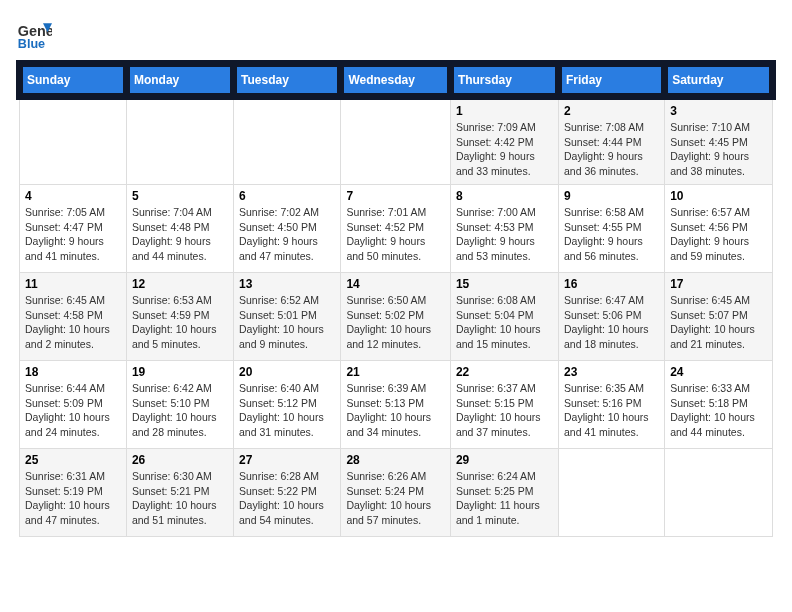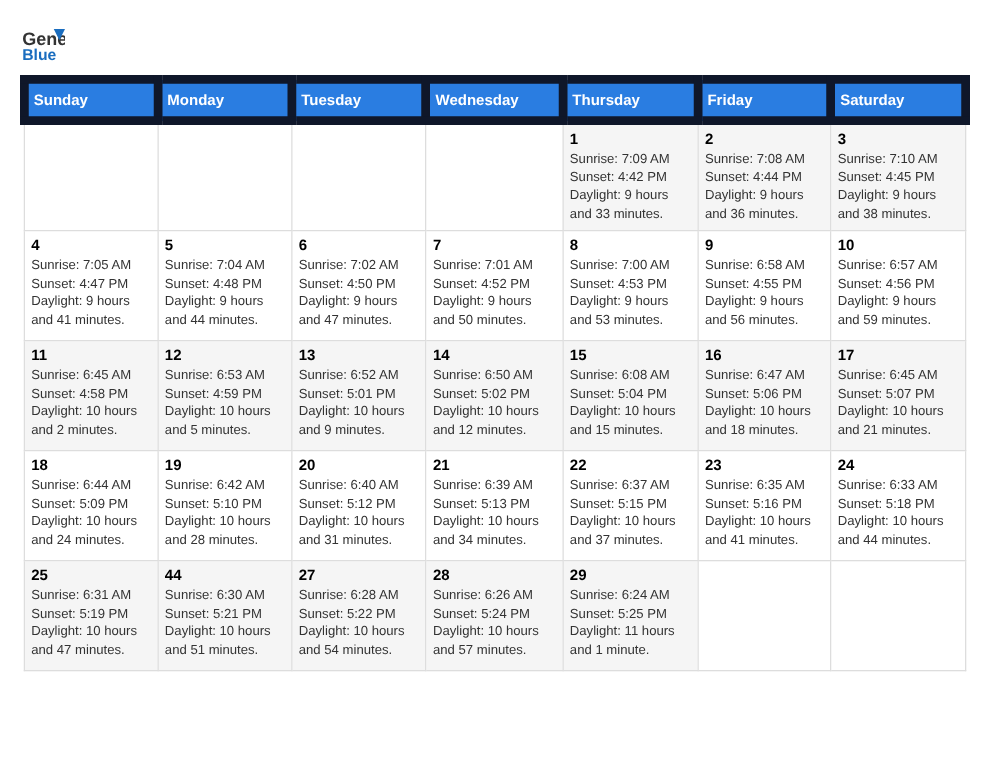--- a/index.html
+++ b/index.html
@@ -296,21 +296,21 @@
       </tr>
       <tr>
         <td>
           <span class="day-num">25</span>
           <div class="day-info">Sunrise: 6:31 AM
 Sunset: 5:19 PM
 Daylight: 10 hours
 and 47 minutes.</div>
         </td>
         <td>
-          <span class="day-num">44</span>
+          <span class="day-num">26</span>
           <div class="day-info">Sunrise: 6:30 AM
 Sunset: 5:21 PM
 Daylight: 10 hours
 and 51 minutes.</div>
         </td>
         <td>
           <span class="day-num">27</span>
           <div class="day-info">Sunrise: 6:28 AM
 Sunset: 5:22 PM
 Daylight: 10 hours

